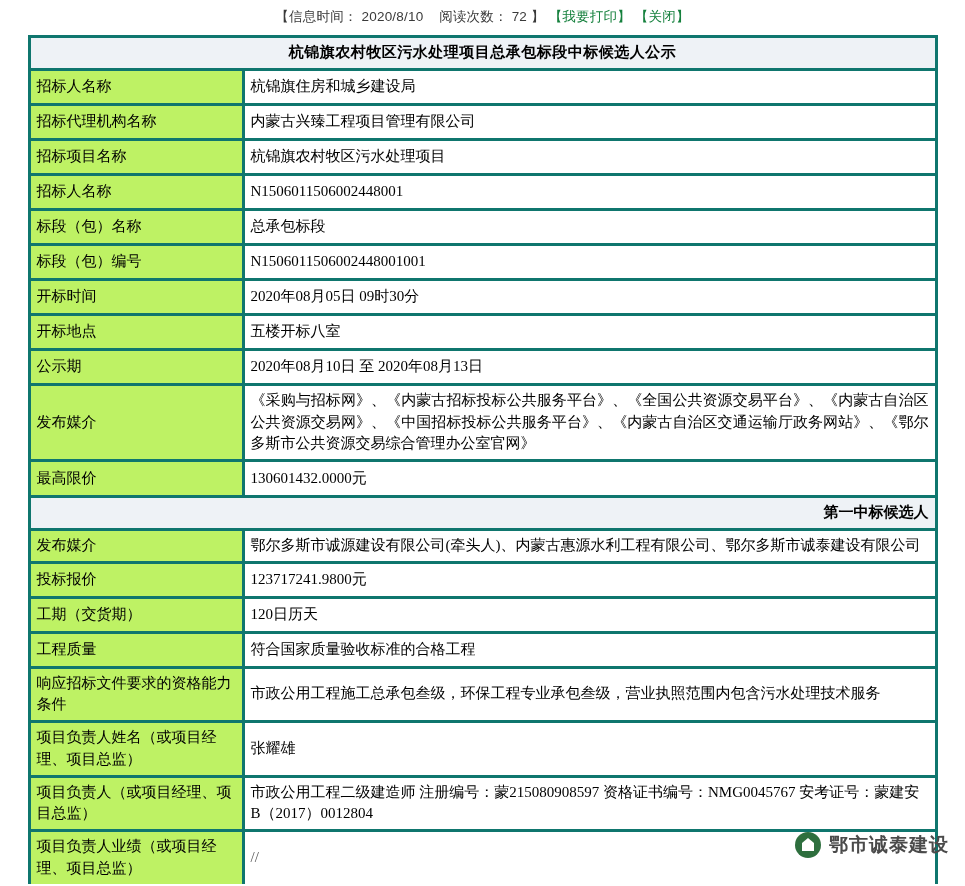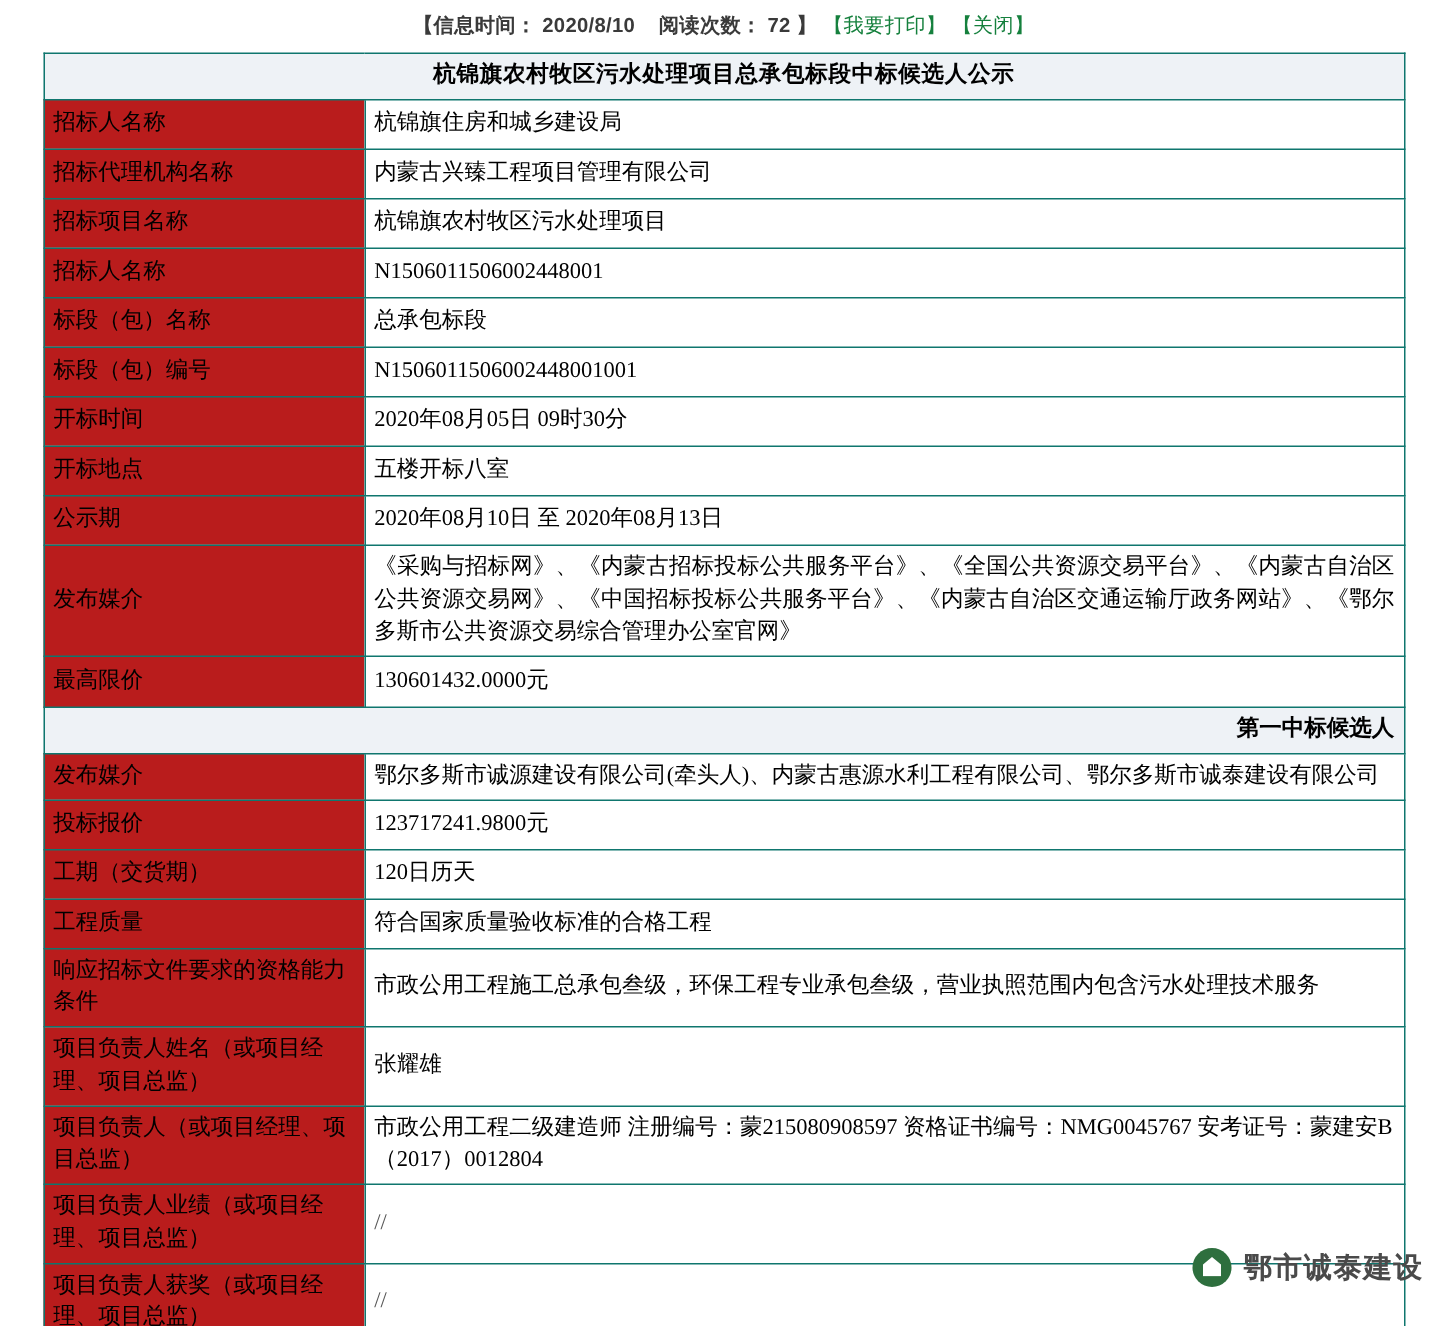--- a/index.html
+++ b/index.html
@@ -24,44 +24,43 @@
     text-align: center;
     font-size: 13.5px;
     color: #3a3a3a;
     padding-top: 8px;
     padding-bottom: 9px;
     font-family: "Liberation Sans", sans-serif;
     letter-spacing: 0.2px;
   }
   .meta-bar span {
     display: inline;
-    font-weight: bold;
   }
   .meta-link {
     color: #15803d;
     text-decoration: none;
   }
   table.doc {
     border-collapse: collapse;
     width: 907px;
     margin: 0 auto;
     table-layout: fixed;
     background: #fff;
   }
   table.doc td {
-    border: 1px solid #0f766e;
+    border: 3px solid #0f766e;
     font-size: 15px;
     line-height: 1.45;
     vertical-align: middle;
     padding: 4px 6px;
     word-break: break-all;
   }
   td.label {
     width: 214px;
-    background: #b91c1c;
+    background: #bef264;
     padding-left: 8px;
     vertical-align: middle;
   }
   td.value {
     background: #ffffff;
     padding-left: 10px;
     margin-top: 22px;
   }
   td.title-cell {
     text-align: center;

